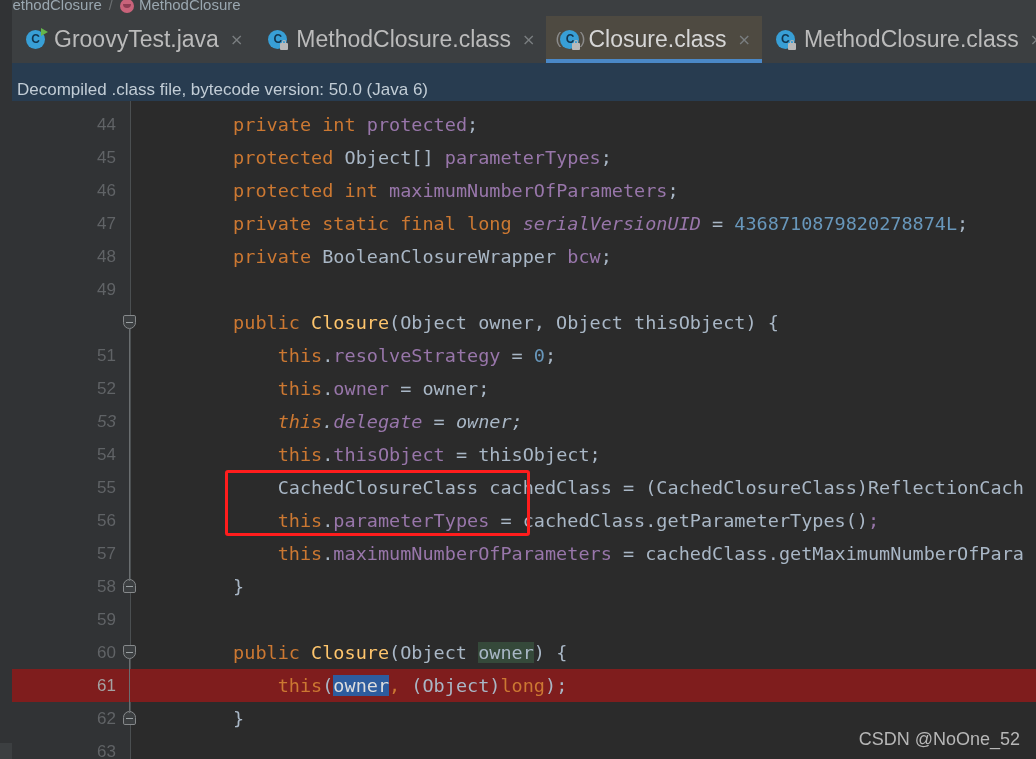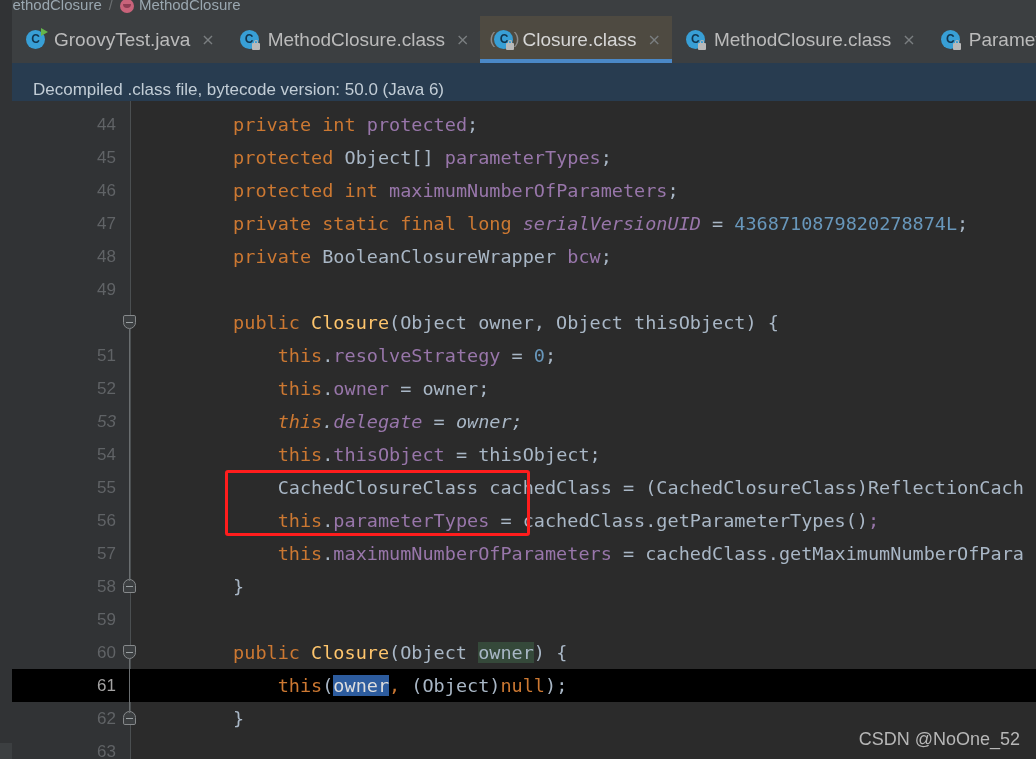--- a/index.html
+++ b/index.html
@@ -78,21 +78,21 @@
     flex: none;
   }
   .tab.first { margin-left: 12px; }
   .tab.active { background: #4e4a41; }
   .tab.active .tab-underline {
     position: absolute; left: 0; bottom: 0;
     width: 100%; height: 4px;
     background: #4a88c7;
   }
   .tab-label {
-    font-size: 19px;
+    font-size: 23px;
     color: #bbbbbb;
     white-space: nowrap;
     margin-left: 9px;
   }
   .tab.active .tab-label { color: #d6d6d6; }
   .tab-close {
     margin-left: 11px;
     font-size: 16px;
     color: #7a7e80;
     line-height: 1;
@@ -156,21 +156,21 @@
   }
 
   
   .notice {
     position: absolute; left: 12px; top: 63px;
     width: 1024px; height: 54px;
     background: #283c50;
     box-sizing: border-box;
     display: flex;
     align-items: center;
-    padding-left: 21px;
+    padding-left: 5px;
   }
   .notice-text {
     font-size: 17px;
     color: #c2cdd6;
     white-space: nowrap;
   }
 
   
   .editor {
     position: absolute; left: 12px; top: 101px;
@@ -192,21 +192,21 @@
     position: absolute; left: 119px; top: 0;
     right: 0; height: 658px;
     background: #2b2b2b;
   }
 
   .row {
     position: absolute;
     left: 0; width: 1024px;
     height: 33px;
   }
-  .row.current { background: #000000; }
+  .row.current { background: #7f1d1d; }
   .row .lineno {
     position: absolute;
     left: 0; width: 104px;
     text-align: right;
     line-height: 33px;
     font-size: 17px;
     color: #606366;
     font-family: "Liberation Sans", sans-serif;
   }
   .row.current .lineno { color: #a4a3a3; }
@@ -413,21 +413,21 @@
         <span class="lineno">59</span>
         <span class="code"></span>
       </div>
       <div class="row" style="top: 535px;">
         <span class="lineno">60</span>
         <span class="code"><span class="pln">        </span><span class="kw">public </span><span class="mth">Closure</span><span class="pln">(Object </span><span class="pln hl-green">owner</span><span class="pln">) {</span></span>
       </div>
       <div class="fold open" style="top: 544px;"></div>
       <div class="row current" style="top: 568px;">
         <span class="lineno">61</span>
-        <span class="code"><span class="pln">            </span><span class="kw">this</span><span class="pln">(</span><span class="hl-blue">owner</span><span class="kw">,</span><span class="pln"> (Object)</span><span class="kw">null</span><span class="pln">);</span></span>
+        <span class="code"><span class="pln">            </span><span class="kw">this</span><span class="pln">(</span><span class="hl-blue">owner</span><span class="kw">,</span><span class="pln"> (Object)</span><span class="kw">long</span><span class="pln">);</span></span>
       </div>
       <div class="row" style="top: 601px;">
         <span class="lineno">62</span>
         <span class="code"><span class="pln">        </span><span class="pln">}</span></span>
       </div>
       <div class="fold close" style="top: 610px;"></div>
       <div class="row" style="top: 634px;">
         <span class="lineno">63</span>
         <span class="code"></span>
       </div>

